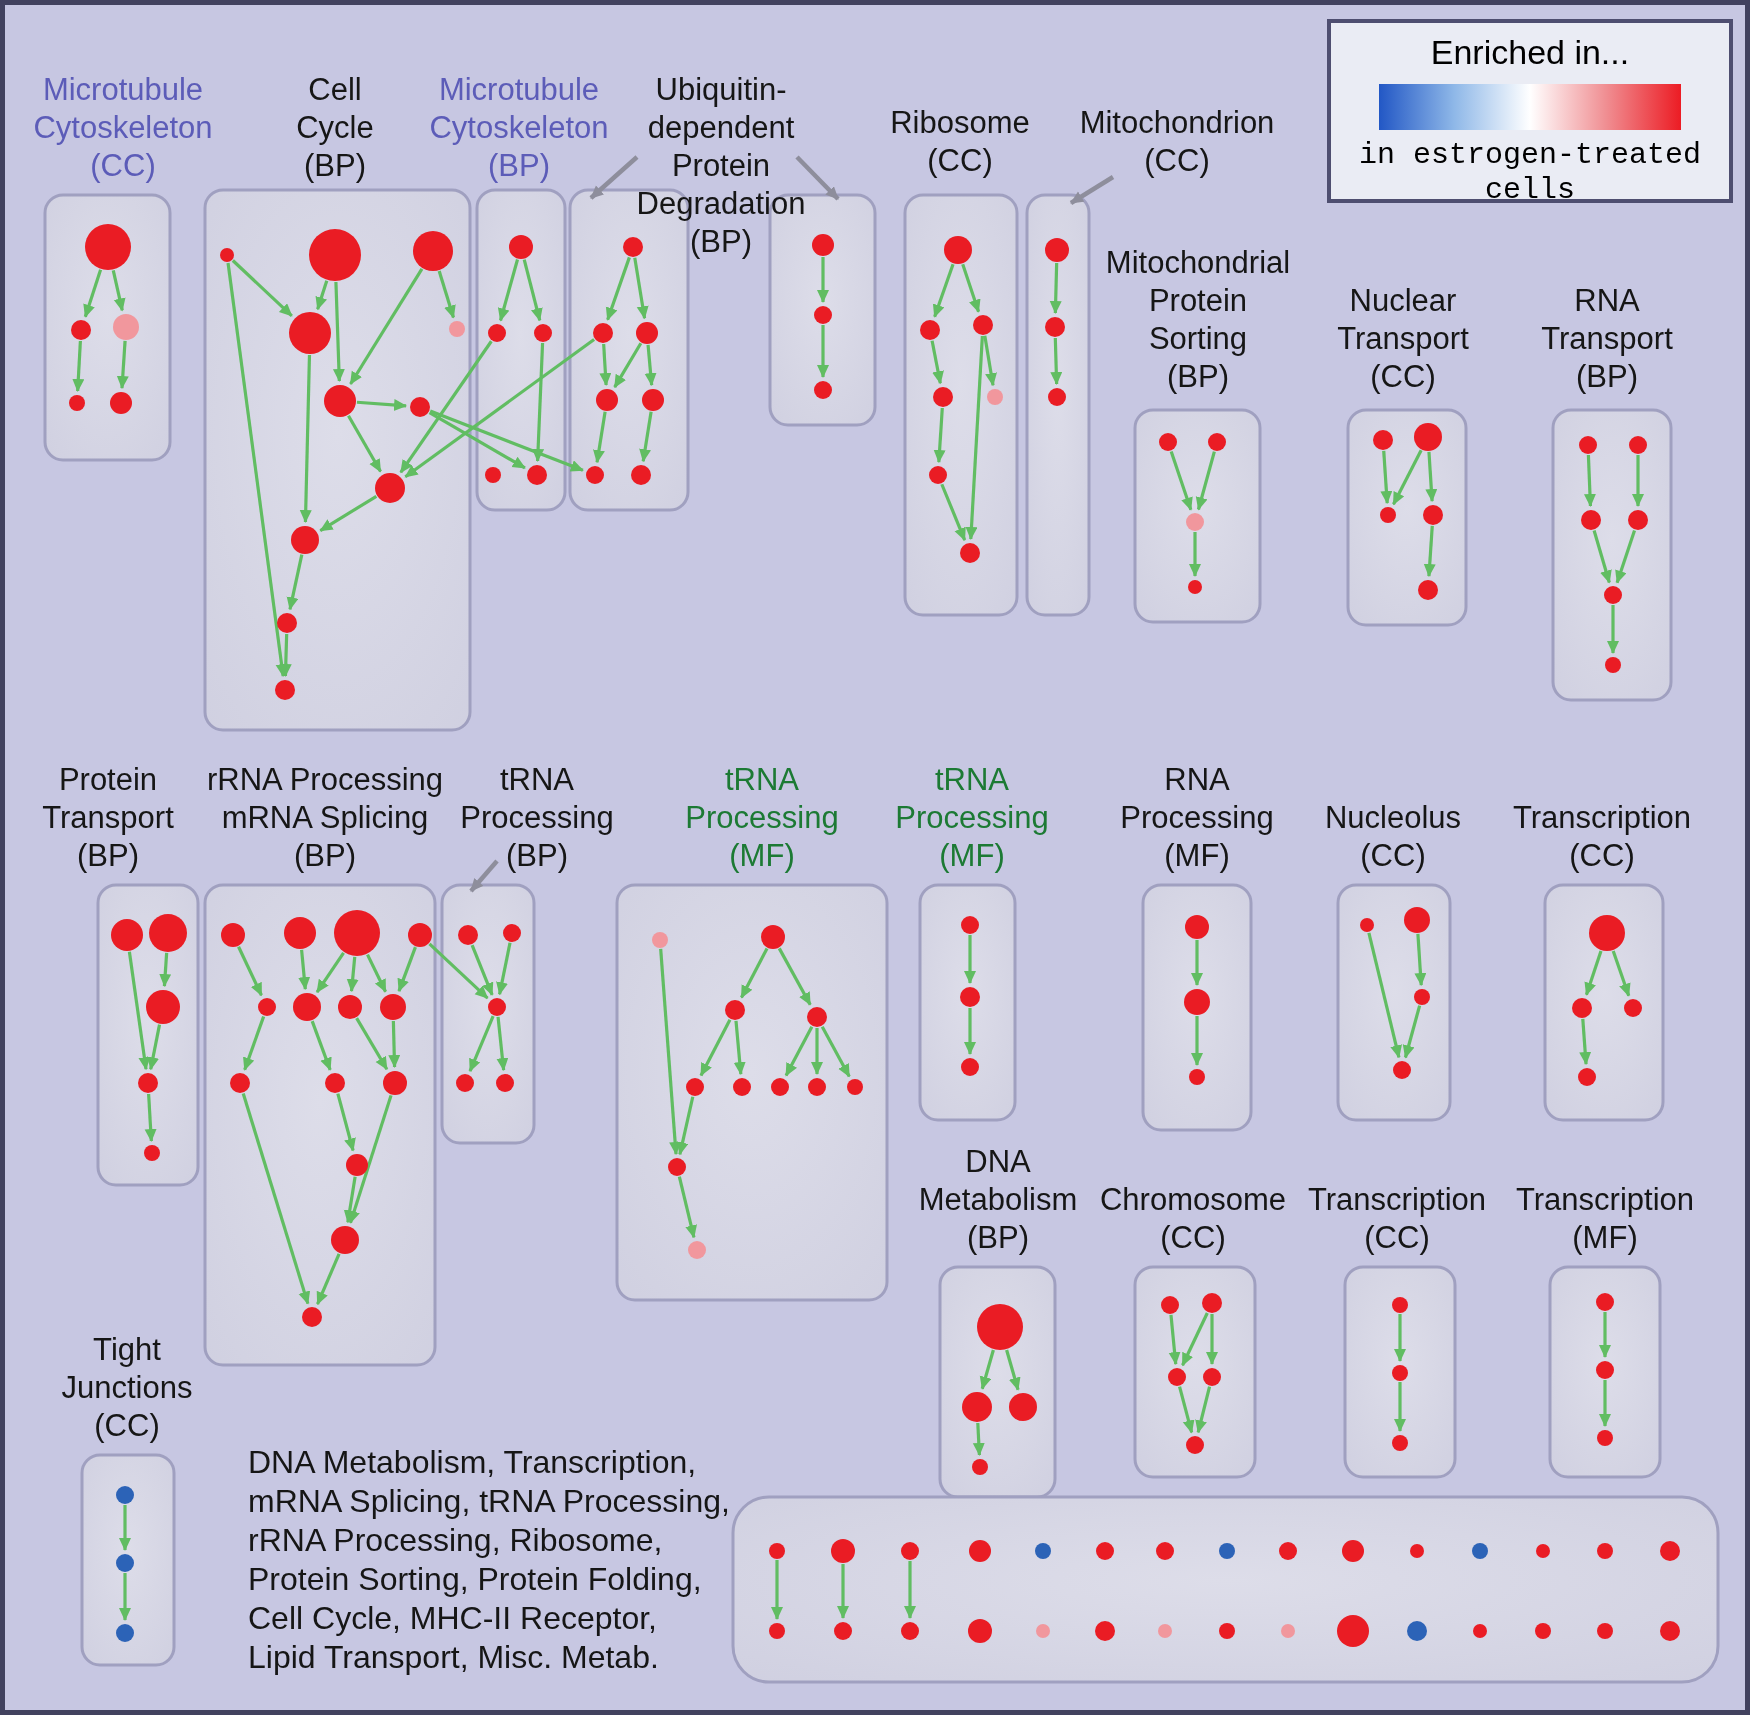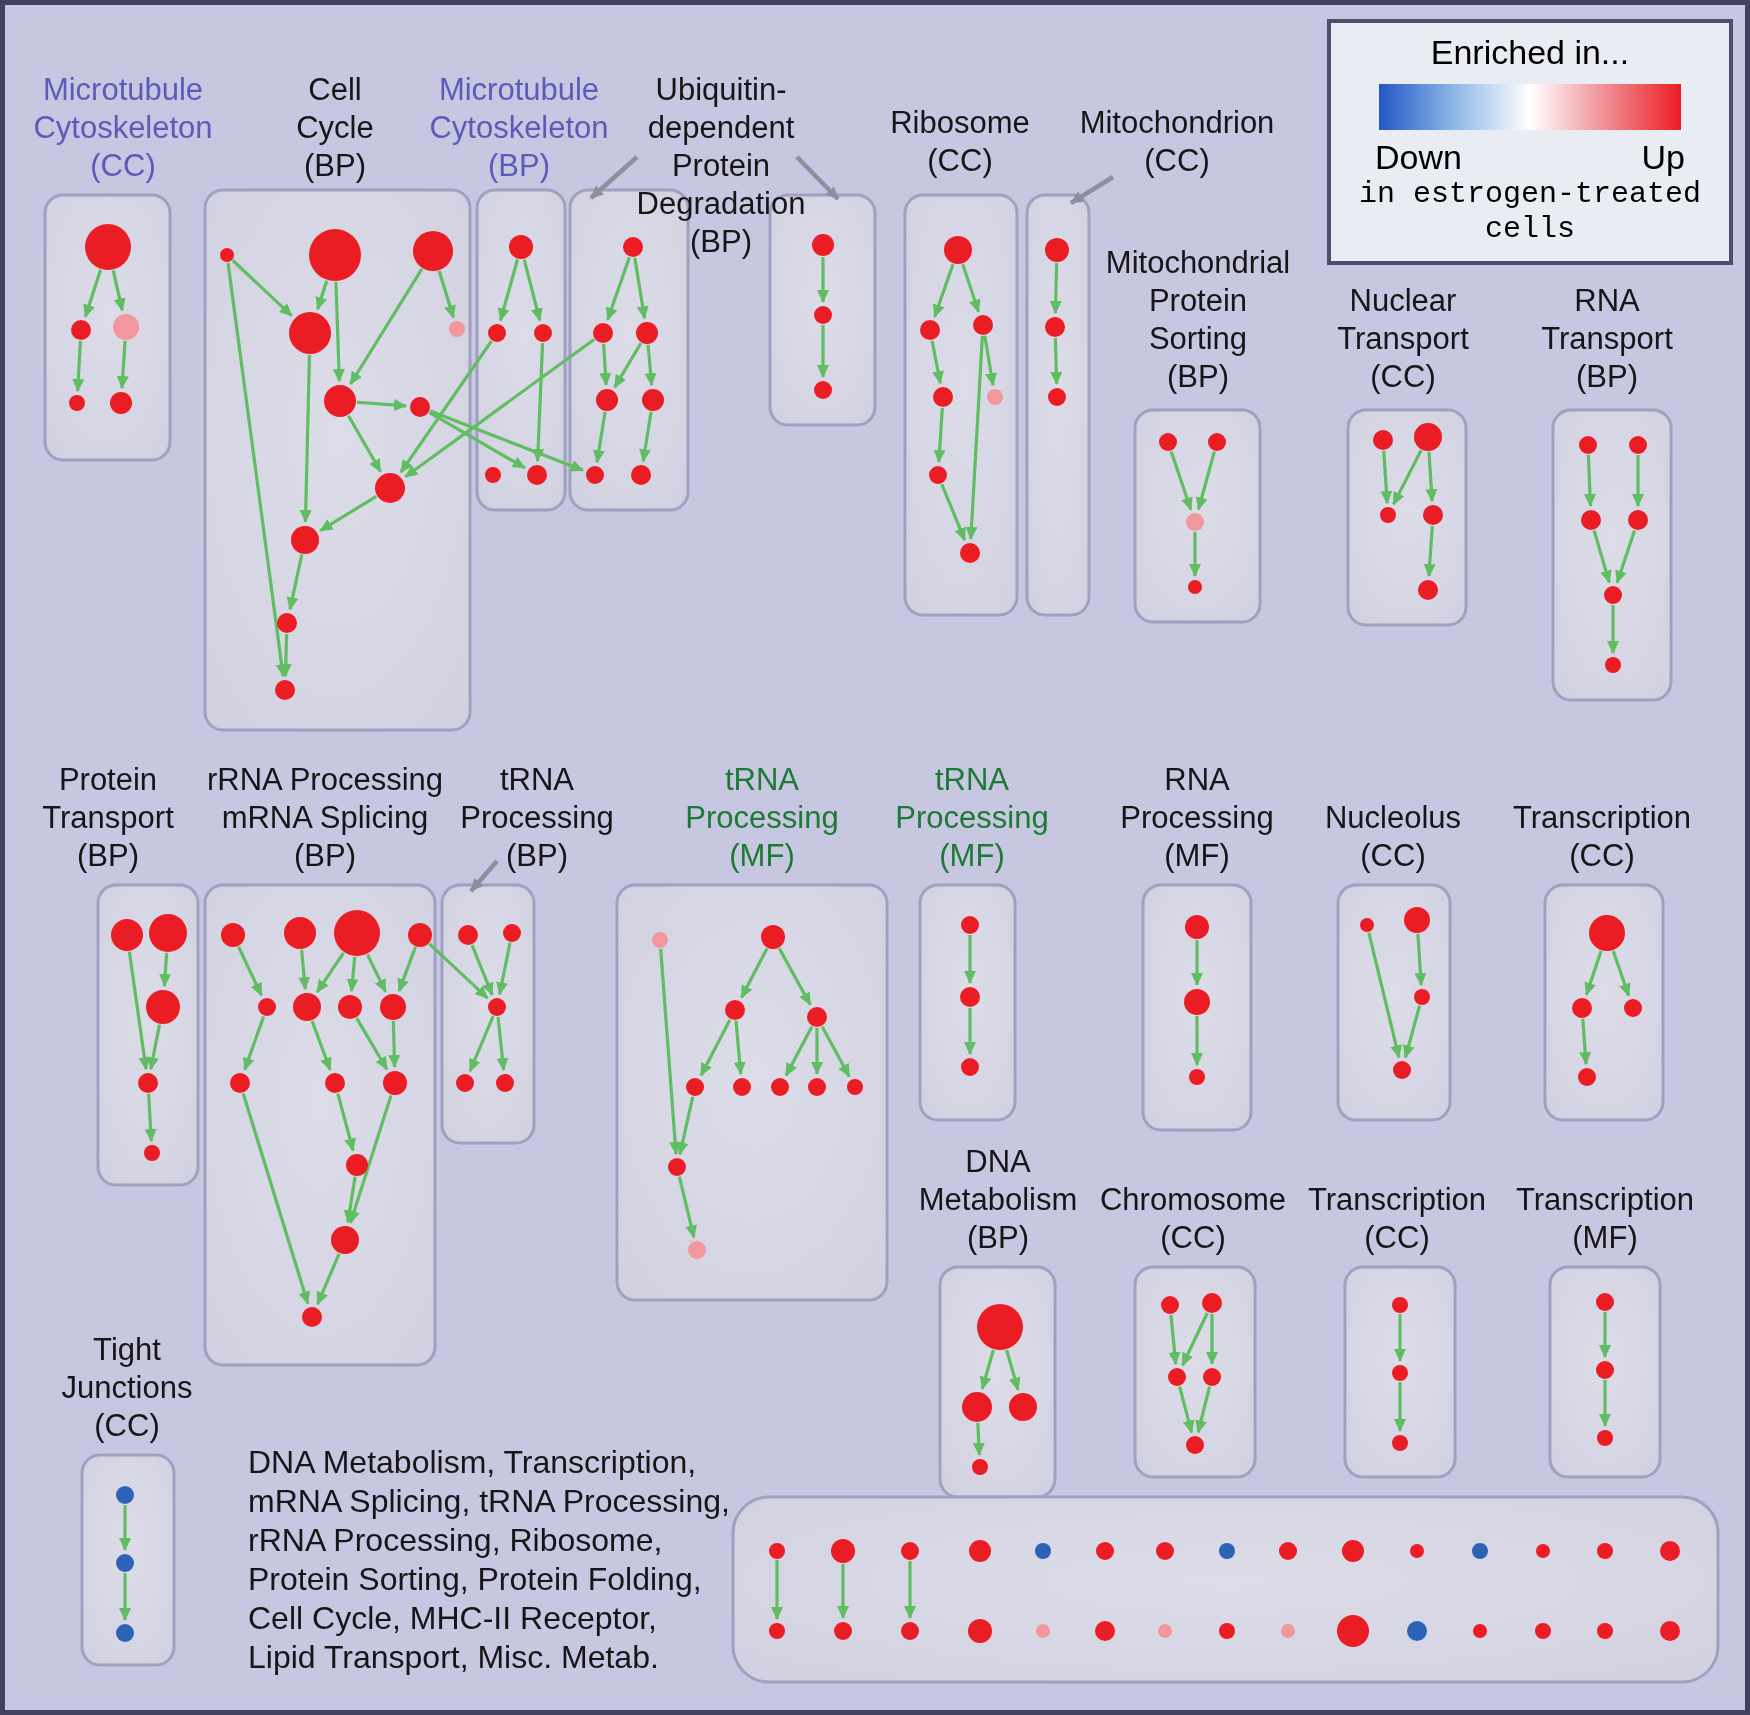--- a/index.html
+++ b/index.html
@@ -11,21 +11,21 @@
     overflow: hidden;
     font-family: "Liberation Sans", "DejaVu Sans", sans-serif;
   }
   .figure svg { position: absolute; left: 0; top: 0; }
   svg text { font-family: "Liberation Sans", "DejaVu Sans", sans-serif; }
   .legend {
     position: absolute;
     left: 1322px;
     top: 14px;
     width: 406px;
-    height: 246px;
+    height: 184px;
     box-sizing: border-box;
     border: 4px solid transparent;
     text-align: center;
     padding-top: 10px;
   }
   .legend-title { font-size: 34px; }
   .legend-bar { height: 46px; margin: 12px 48px 8px; }
   .legend-downup { display: flex; justify-content: space-between; padding: 0 44px; font-size: 34px; }
   .legend-sub { font-size: 30px; line-height: 35px; font-family: Liberation Mono, monospace; }
 </style>
@@ -362,19 +362,15 @@
       <text x="1188" y="1205" fill="#161616" font-size="31" text-anchor="middle"><tspan x="1188" dy="0">Chromosome</tspan><tspan x="1188" dy="38">(CC)</tspan></text>
       <text x="1392" y="1205" fill="#161616" font-size="31" text-anchor="middle"><tspan x="1392" dy="0">Transcription</tspan><tspan x="1392" dy="38">(CC)</tspan></text>
       <text x="1600" y="1205" fill="#161616" font-size="31" text-anchor="middle"><tspan x="1600" dy="0">Transcription</tspan><tspan x="1600" dy="38">(MF)</tspan></text>
       <text x="122" y="1355" fill="#161616" font-size="31" text-anchor="middle"><tspan x="122" dy="0">Tight</tspan><tspan x="122" dy="38">Junctions</tspan><tspan x="122" dy="38">(CC)</tspan></text>
       <text x="243" y="1468" fill="#161616" font-size="32" text-anchor="start"><tspan x="243" dy="0">DNA Metabolism, Transcription,</tspan><tspan x="243" dy="39">mRNA Splicing, tRNA Processing,</tspan><tspan x="243" dy="39">rRNA Processing, Ribosome,</tspan><tspan x="243" dy="39">Protein Sorting, Protein Folding,</tspan><tspan x="243" dy="39">Cell Cycle, MHC-II Receptor,</tspan><tspan x="243" dy="39">Lipid Transport, Misc. Metab.</tspan></text>
     </svg>
 
   <div class="legend" style="background: rgb(234, 236, 244); border-color: rgb(78, 78, 112);">
     <div class="legend-title">Enriched in...</div>
     <div class="legend-bar" style="background: linear-gradient(to right, rgb(34, 87, 197), rgb(143, 184, 232), rgb(255, 255, 255), rgb(240, 143, 147), rgb(236, 28, 36));"></div>
-    <div class="legend-downup">
-      <span>Down</span>
-      <span>Up</span>
-    </div>
     <div class="legend-sub">in estrogen-treated cells</div>
   </div>
 </div>
 
 </body></html>

